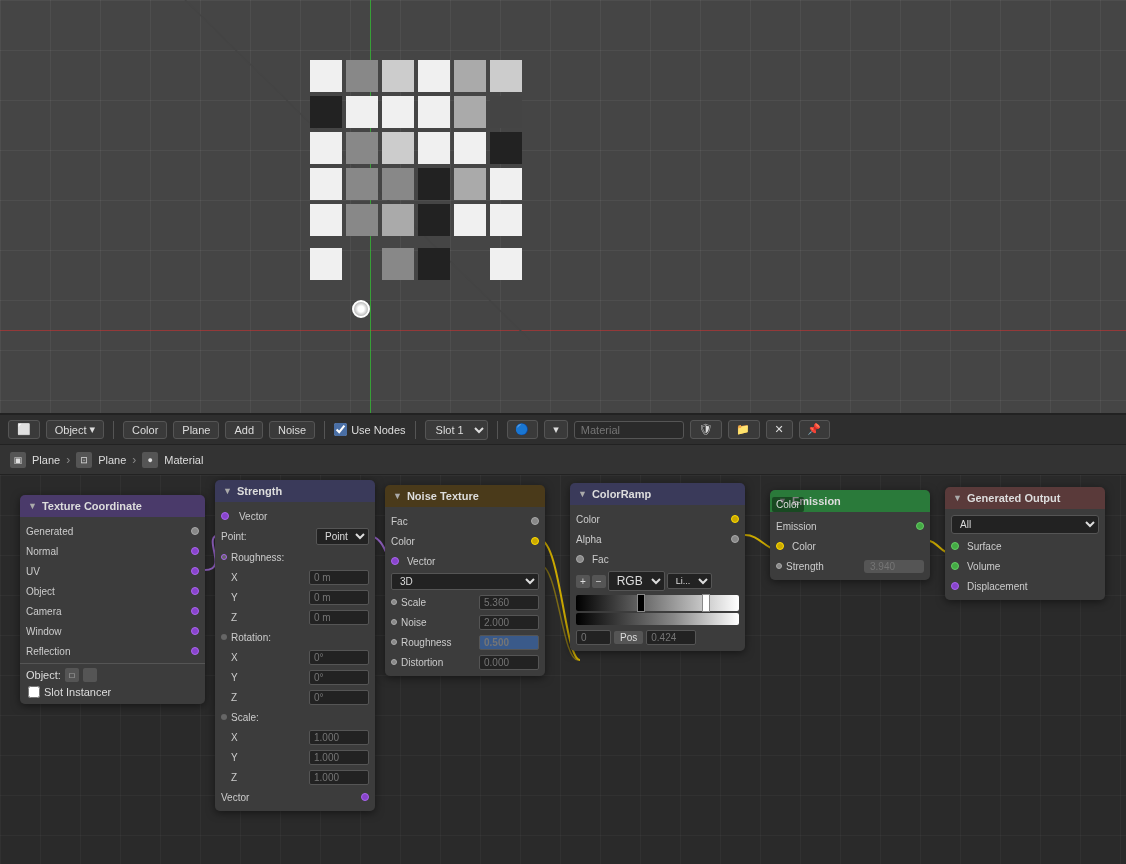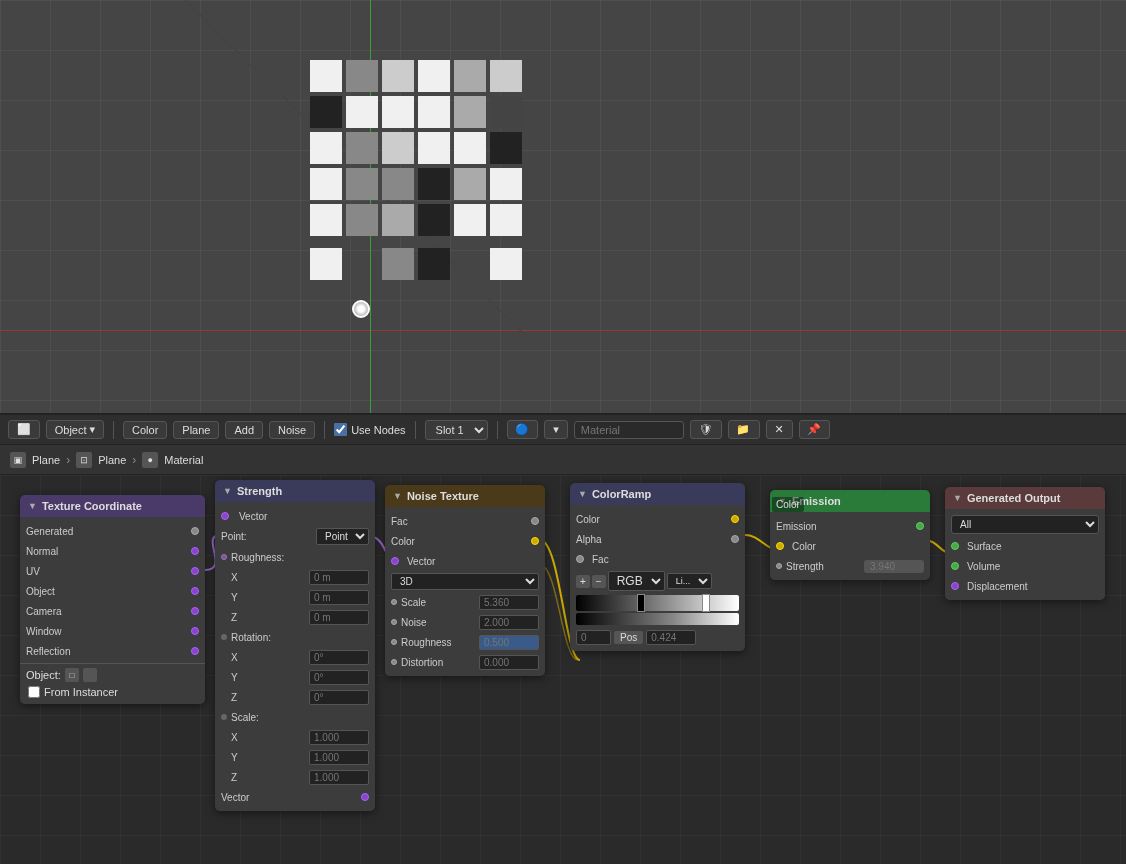--- a/index.html
+++ b/index.html
@@ -340,20 +340,21 @@
       background: #222;
       border: 1px solid #555;
       color: #ddd;
       padding: 1px 4px;
       border-radius: 2px;
       font-size: 10px;
     }
 
     .highlight-blue {
       background: #3a5a8a !important;
+      font-weight: bold;
     }
 
     
     .color-ramp-bar {
       height: 16px;
       background: linear-gradient(to right, #000, #fff);
       margin: 2px 6px;
       border-radius: 2px;
       position: relative;
     }
@@ -621,21 +622,21 @@
         <span class="node-socket socket-blue-purple" style="margin-left: auto"></span>
       </div>
       <div class="node-sep-line"></div>
       <div class="obj-selector">
         <span>Object:</span>
         <div class="obj-icon">□</div>
         <div class="eyedropper-btn"></div>
       </div>
       <div class="from-instancer-row">
         <input type="checkbox" style="">
-        <span>From Instancer</span>
+        <span>Slot Instancer</span>
       </div>
     </div>
   </div>
 
   <div class="node" id="node-mapping">
     <div class="node-header">
       <span class="collapse-arrow">▼</span>
       <span>Strength</span>
     </div>
     <div class="node-body">

